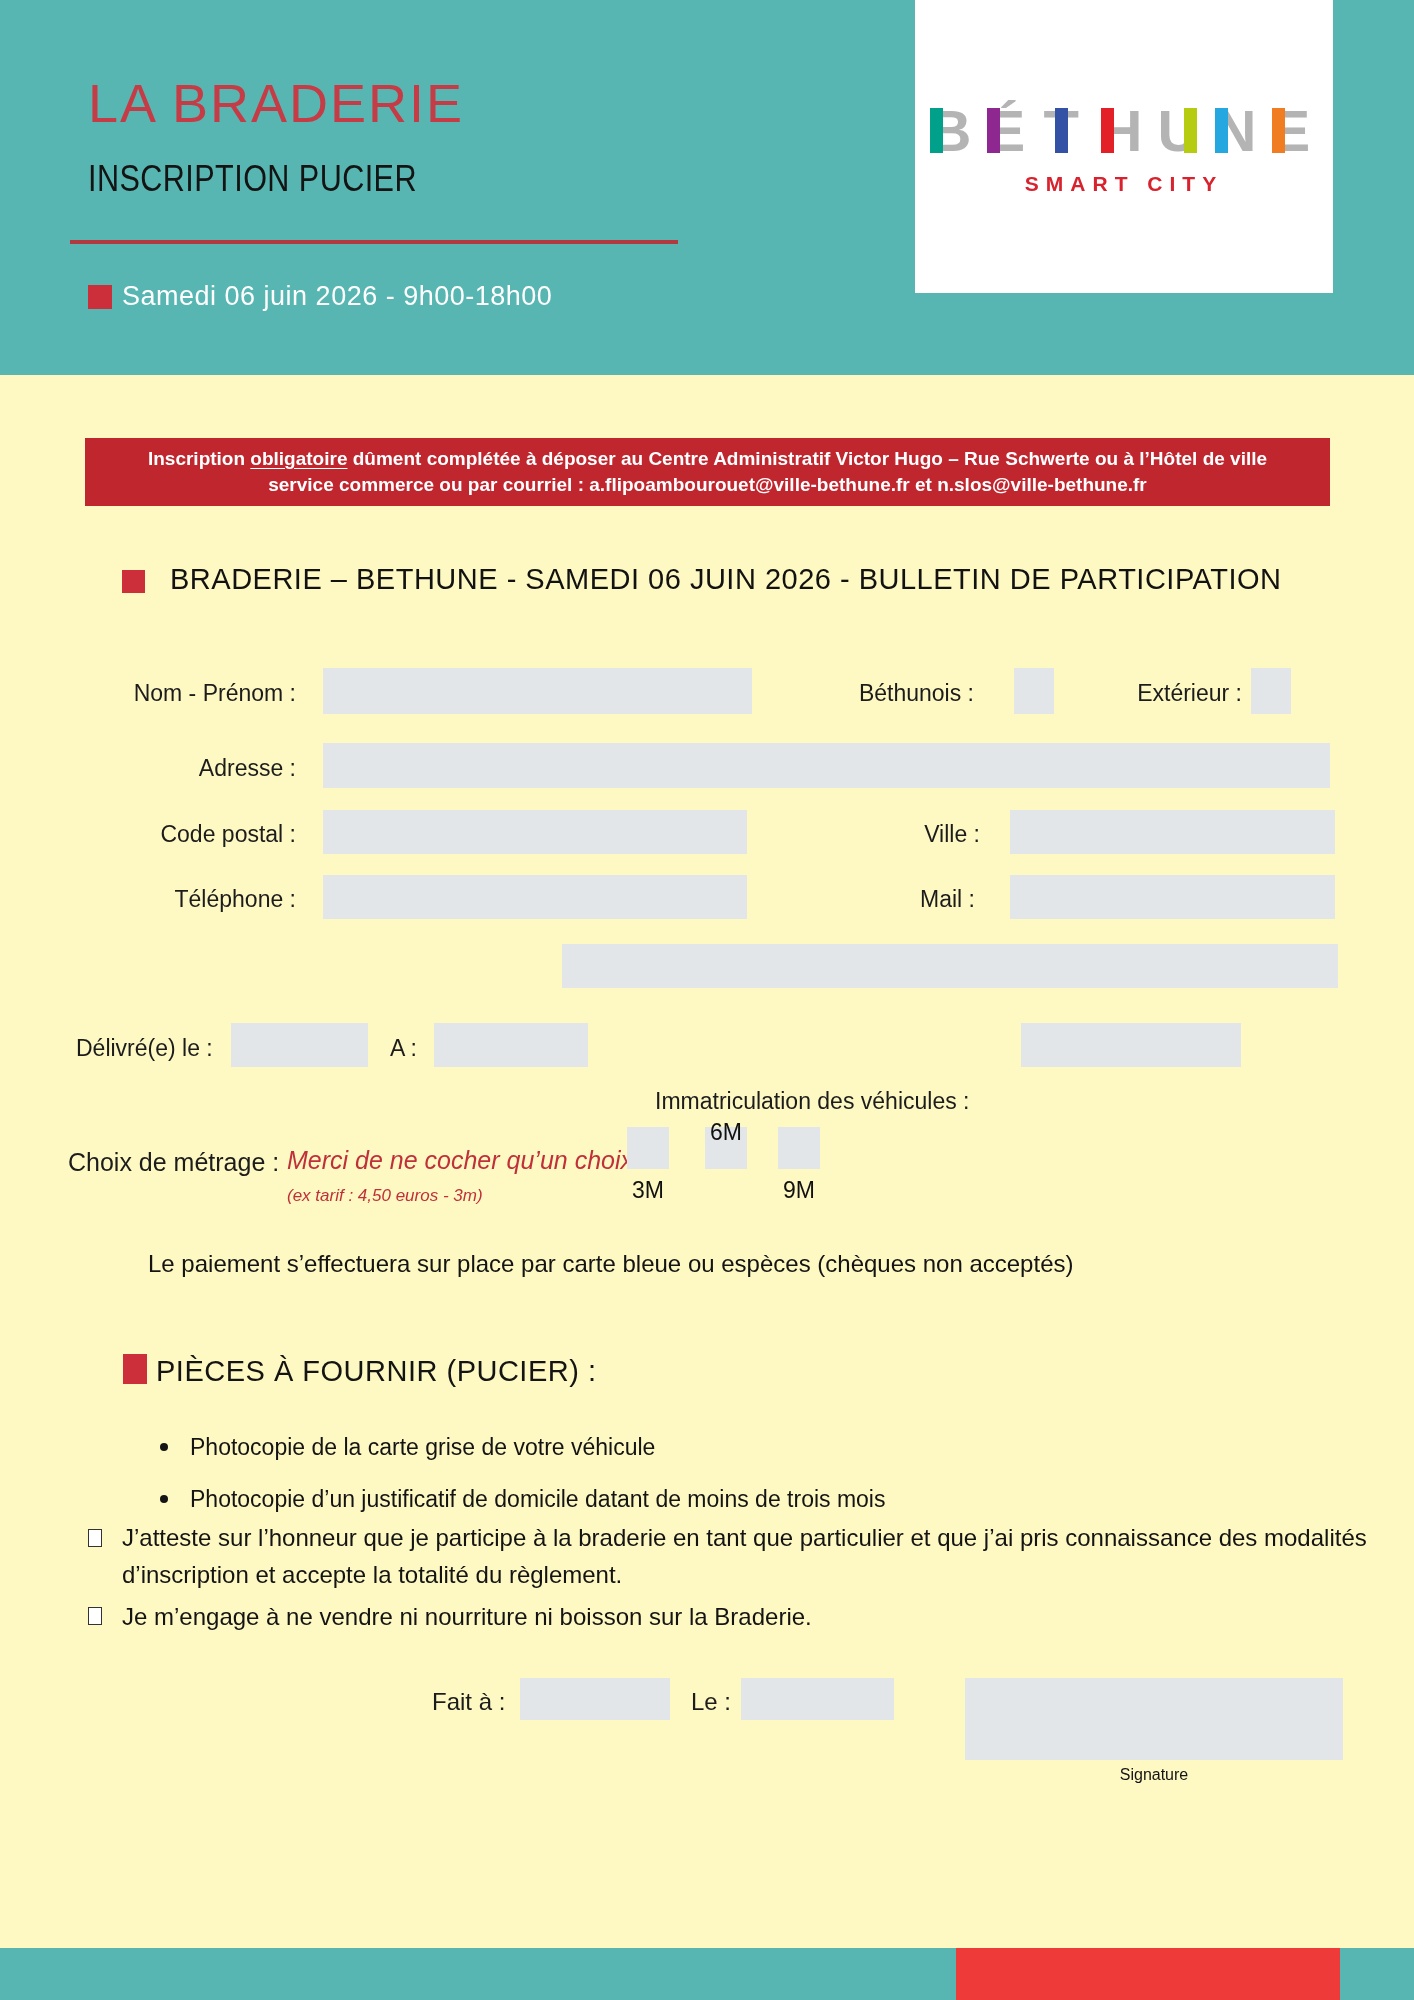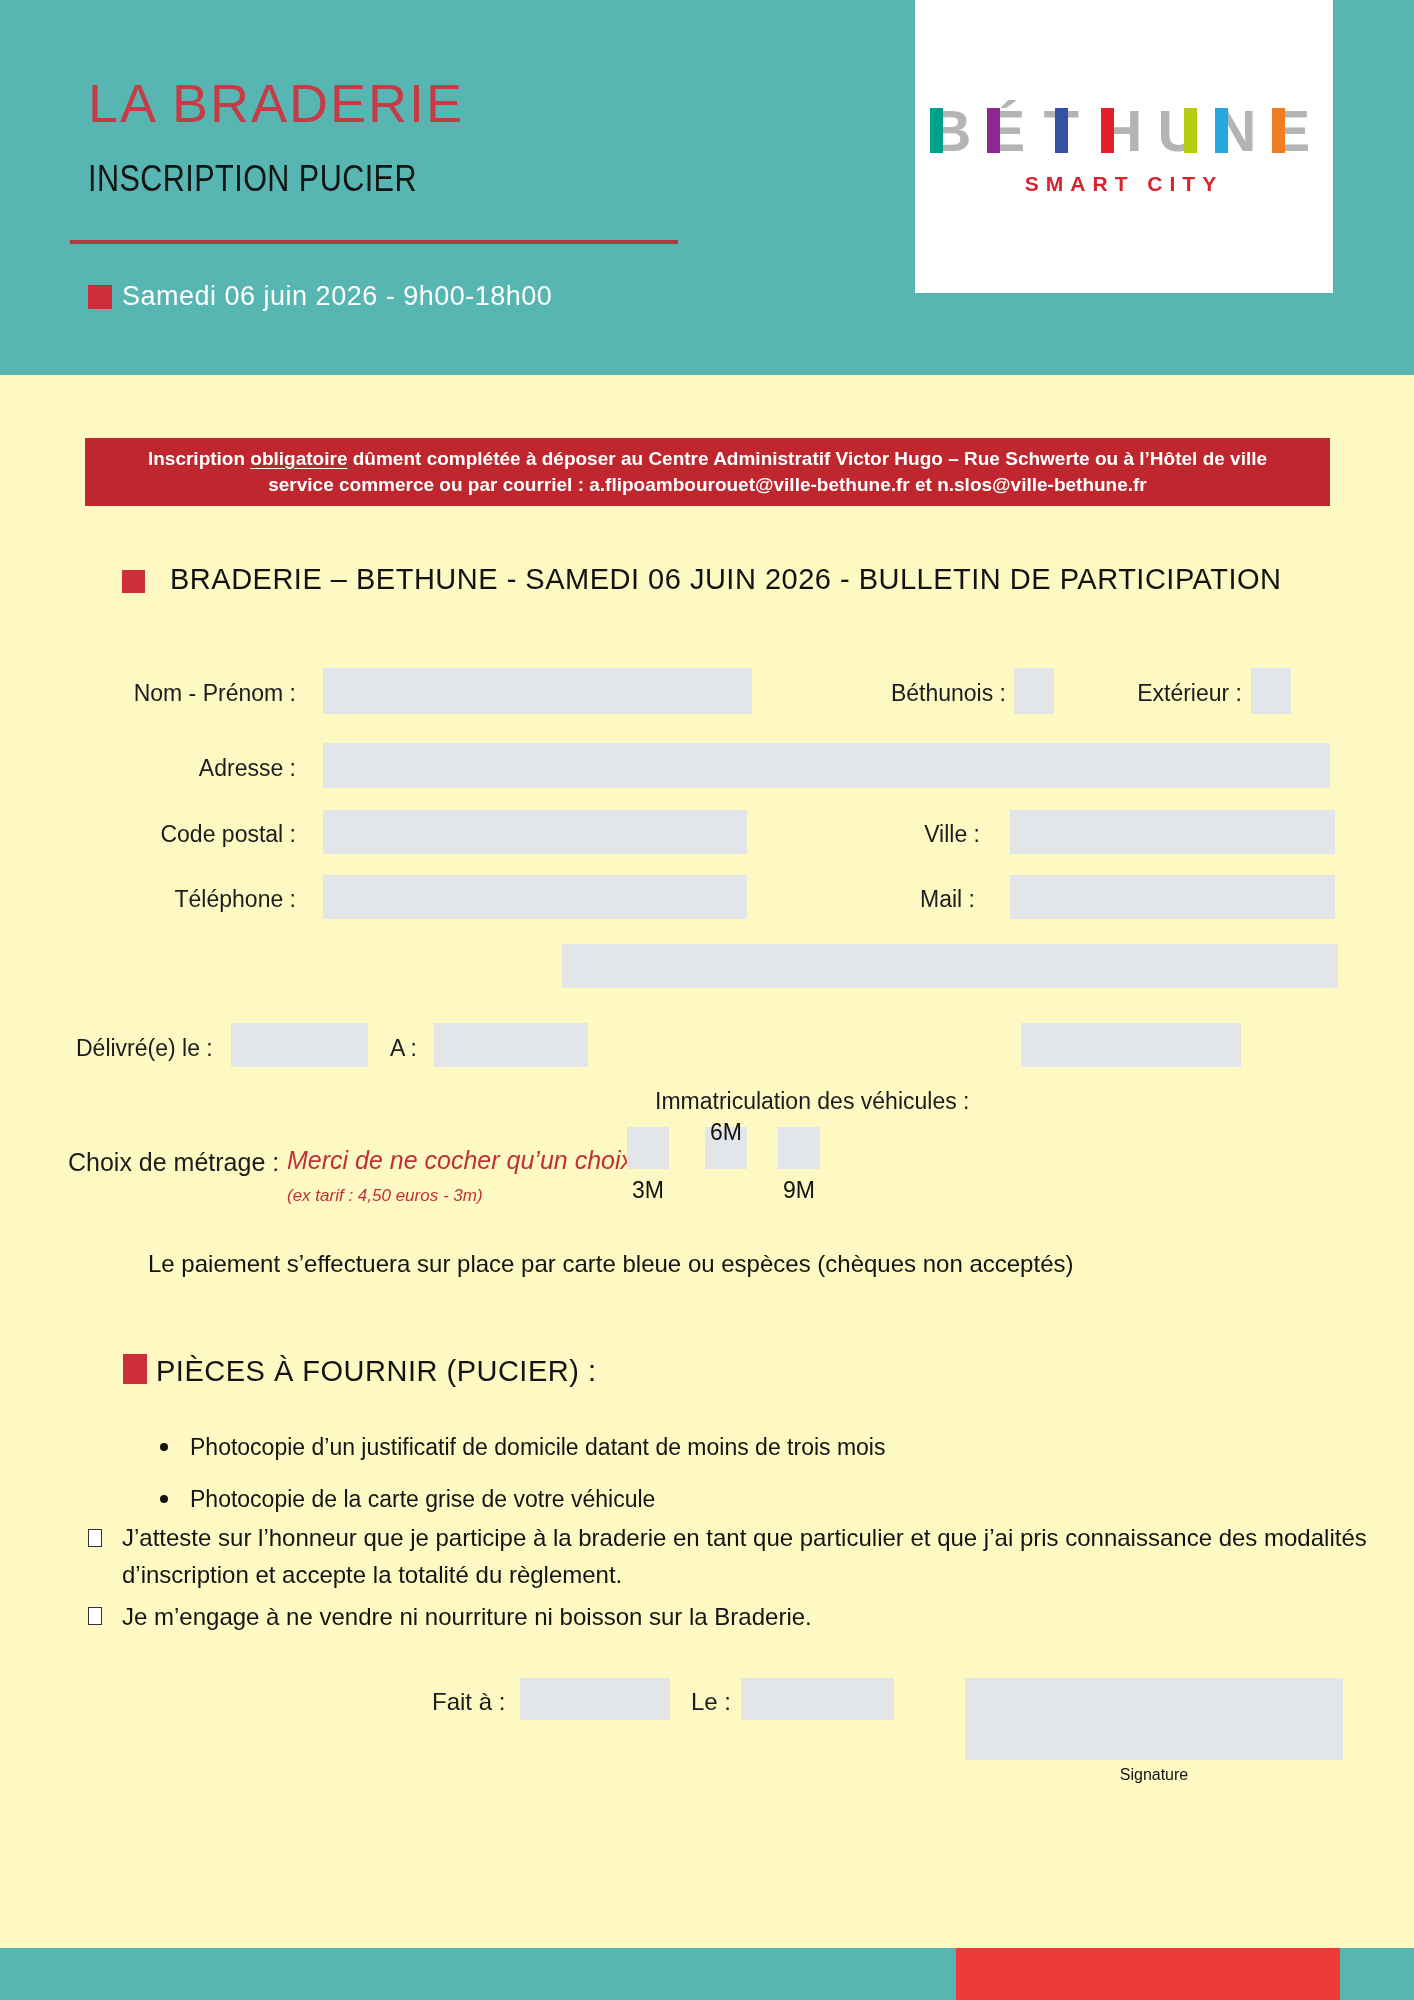--- a/index.html
+++ b/index.html
@@ -112,21 +112,21 @@
   <div class="info-banner">
     <div><span>Inscription </span><u>obligatoire</u><span> dûment complétée à déposer au Centre Administratif Victor Hugo – Rue Schwerte ou à l’Hôtel de ville</span></div>
     <div>service commerce ou par courriel : a.flipoambourouet@ville-bethune.fr et n.slos@ville-bethune.fr</div>
   </div>
 
   <div class="section-square"></div>
   <div class="section-title">BRADERIE – BETHUNE - SAMEDI 06  JUIN 2026 - BULLETIN DE PARTICIPATION</div>
 
   <div class="flabel ra" style="left:60px;top:680px;width:236px;">Nom - Prénom :</div>
   <div class="fbox" style="left:323px;top:668px;width:429px;height:46px;"></div>
-  <div class="flabel ra" style="left:850px;top:680px;width:156px;">Béthunois :</div>
+  <div class="flabel ra" style="left:818px;top:680px;width:156px;">Béthunois :</div>
   <div class="fbox" style="left:1014px;top:668px;width:40px;height:46px;"></div>
   <div class="flabel ra" style="left:1096px;top:680px;width:146px;">Extérieur :</div>
   <div class="fbox" style="left:1251px;top:668px;width:40px;height:46px;"></div>
 
   <div class="flabel ra" style="left:60px;top:755px;width:236px;">Adresse :</div>
   <div class="fbox" style="left:323px;top:743px;width:1007px;height:45px;"></div>
 
   <div class="flabel ra" style="left:60px;top:821px;width:236px;">Code postal :</div>
   <div class="fbox" style="left:323px;top:810px;width:424px;height:44px;"></div>
   <div class="flabel ra" style="left:820px;top:821px;width:160px;">Ville :</div>
@@ -156,25 +156,25 @@
   <div class="m-opt-label" style="left:705px;top:1119px;">6M</div>
   <div class="m-opt-label" style="left:778px;top:1177px;">9M</div>
 
   <div class="payment-note">Le paiement s’effectuera sur place par carte bleue ou espèces (chèques non acceptés)</div>
 
   <div class="pieces-square"></div>
   <div class="pieces-heading">PIÈCES À FOURNIR (PUCIER) :</div>
   <div class="bullets">
     <div class="bullet-row">
         <span class="bullet-dot"></span>
-        <span>Photocopie d’un justificatif de domicile datant de moins de trois mois</span>
+        <span>Photocopie de la carte grise de votre véhicule</span>
       </div>
     <div class="bullet-row">
         <span class="bullet-dot"></span>
-        <span>Photocopie de la carte grise de votre véhicule</span>
+        <span>Photocopie d’un justificatif de domicile datant de moins de trois mois</span>
       </div>
   </div>
 
   <div class="att-check" style="left:88px;top:1529px;"></div>
   <div class="att-text" style="top:1519px;">J’atteste sur l’honneur que je participe à la braderie en tant que particulier et que j’ai pris connaissance des modalités d’inscription et accepte la totalité du règlement.</div>
   <div class="att-check" style="left:88px;top:1607px;"></div>
   <div class="att-text" style="top:1598px;">Je m’engage à ne vendre ni nourriture ni boisson sur la Braderie.</div>
 
   <div class="flabel" style="left:432px;top:1688px;font-size:24px;">Fait à :</div>
   <div class="fbox" style="left:520px;top:1678px;width:150px;height:42px;"></div>

